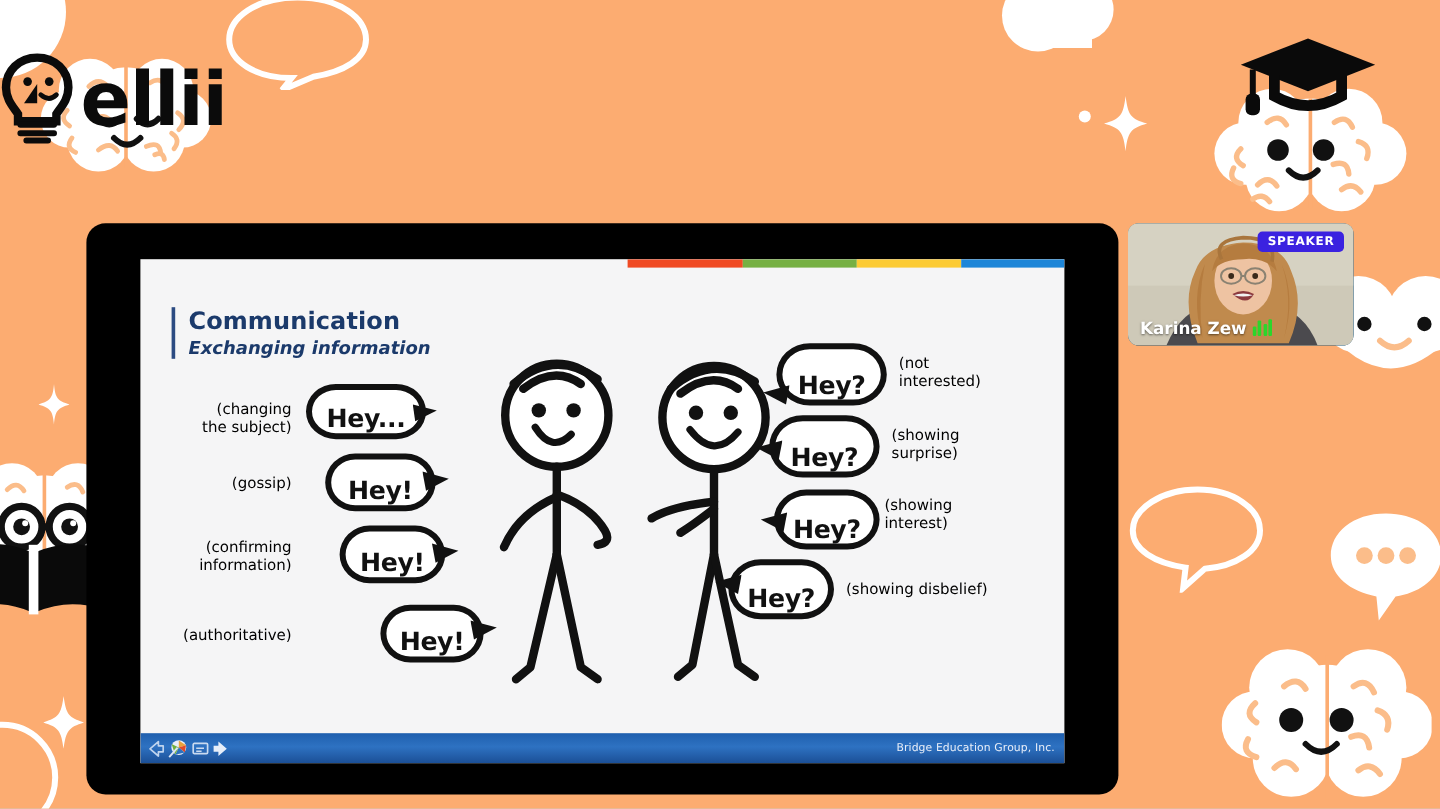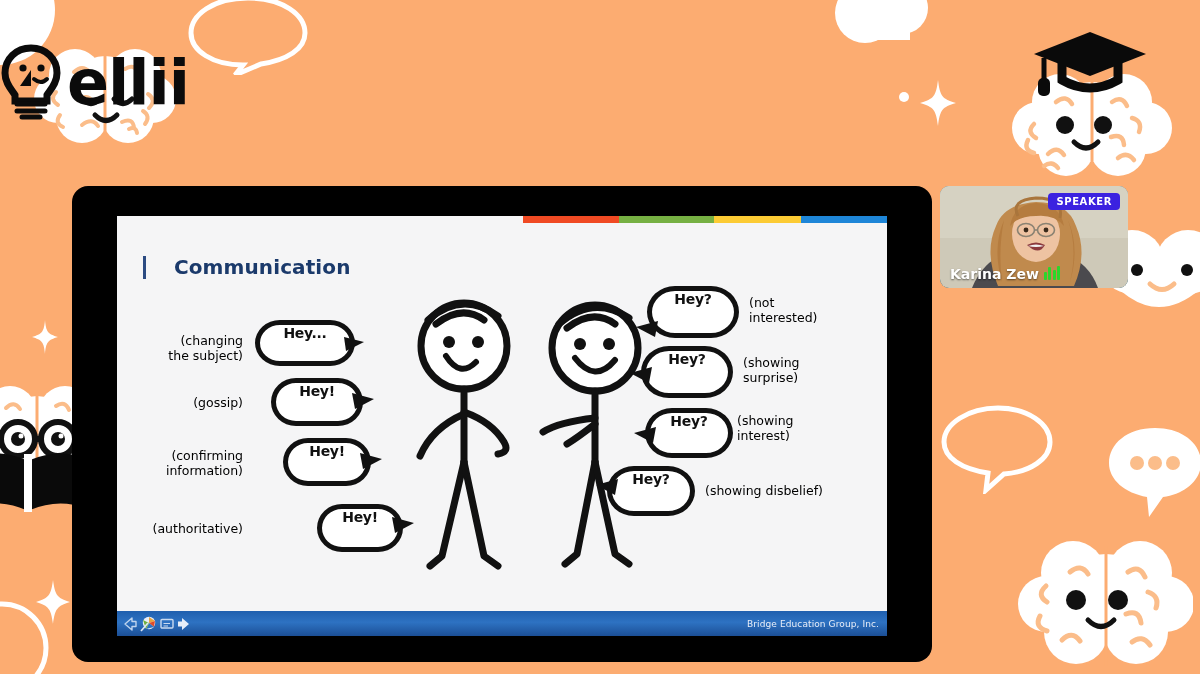--- a/index.html
+++ b/index.html
@@ -45,21 +45,21 @@
     height: 7px;
     width: 364px;
     display: flex;
   }
   #stripe > div { height: 100%; }
 
   
   #slide-title-wrap {
     position: absolute;
     left: 26px; top: 40px;
-    padding-left: 28px;
+    padding-left: 11px;
     border-left: 3px solid #2C4B82;
   }
   #slide-title {
     font-family: "DejaVu Sans", sans-serif;
     font-size: 20px;
     font-weight: bold;
     color: #1B3A6B;
     letter-spacing: 0.1px;
     line-height: 1.15;
   }
@@ -80,28 +80,28 @@
     font-size: 12.5px;
     color: #000000;
     line-height: 1.18;
   }
   .anno.right-align { text-align: right; }
 
   
   .bubble {
     position: absolute;
     display: flex;
-    align-items: flex-start;
+    align-items: flex-end;
     justify-content: center;
     background: #fff;
     border: 5px solid #111;
     color: #111;
     font-family: "DejaVu Sans", sans-serif;
     font-weight: bold;
-    font-size: 14px;
+    font-size: 21px;
     letter-spacing: -0.3px;
   }
 
   
   #footer {
     position: absolute;
     left: 0; bottom: 0;
     width: 100%; height: 25px;
     background: linear-gradient(to bottom, #1F5FAE 0%, #2E72C2 45%, #1B4F96 100%);
     display: flex;
@@ -376,20 +376,21 @@
 
       <div id="stripe">
         <div style="flex:1.05;background:#F04A23"></div>
         <div style="flex:1.05;background:#76B043"></div>
         <div style="flex:0.95;background:#FCCB34"></div>
         <div style="flex:0.95;background:#1E86D8"></div>
       </div>
 
       <div id="slide-title-wrap">
         <div id="slide-title">Communication</div>
+        <div id="slide-subtitle">Exchanging information</div>
       </div>
 
       <div class="anno right-align" style="left:20px;top:118px;width:106px;white-space:pre-line;">(changing
 the subject)</div>
       <div class="anno right-align" style="left:20px;top:180px;width:106px;white-space:pre-line;">(gossip)</div>
       <div class="anno right-align" style="left:10px;top:233px;width:116px;white-space:pre-line;">(confirming
 information)</div>
       <div class="anno right-align" style="left:20px;top:306px;width:106px;white-space:pre-line;">(authoritative)</div>
 
       <div class="bubble" style="left:138px;top:104px;width:100px;height:46px;border-radius:26px/24px;">

